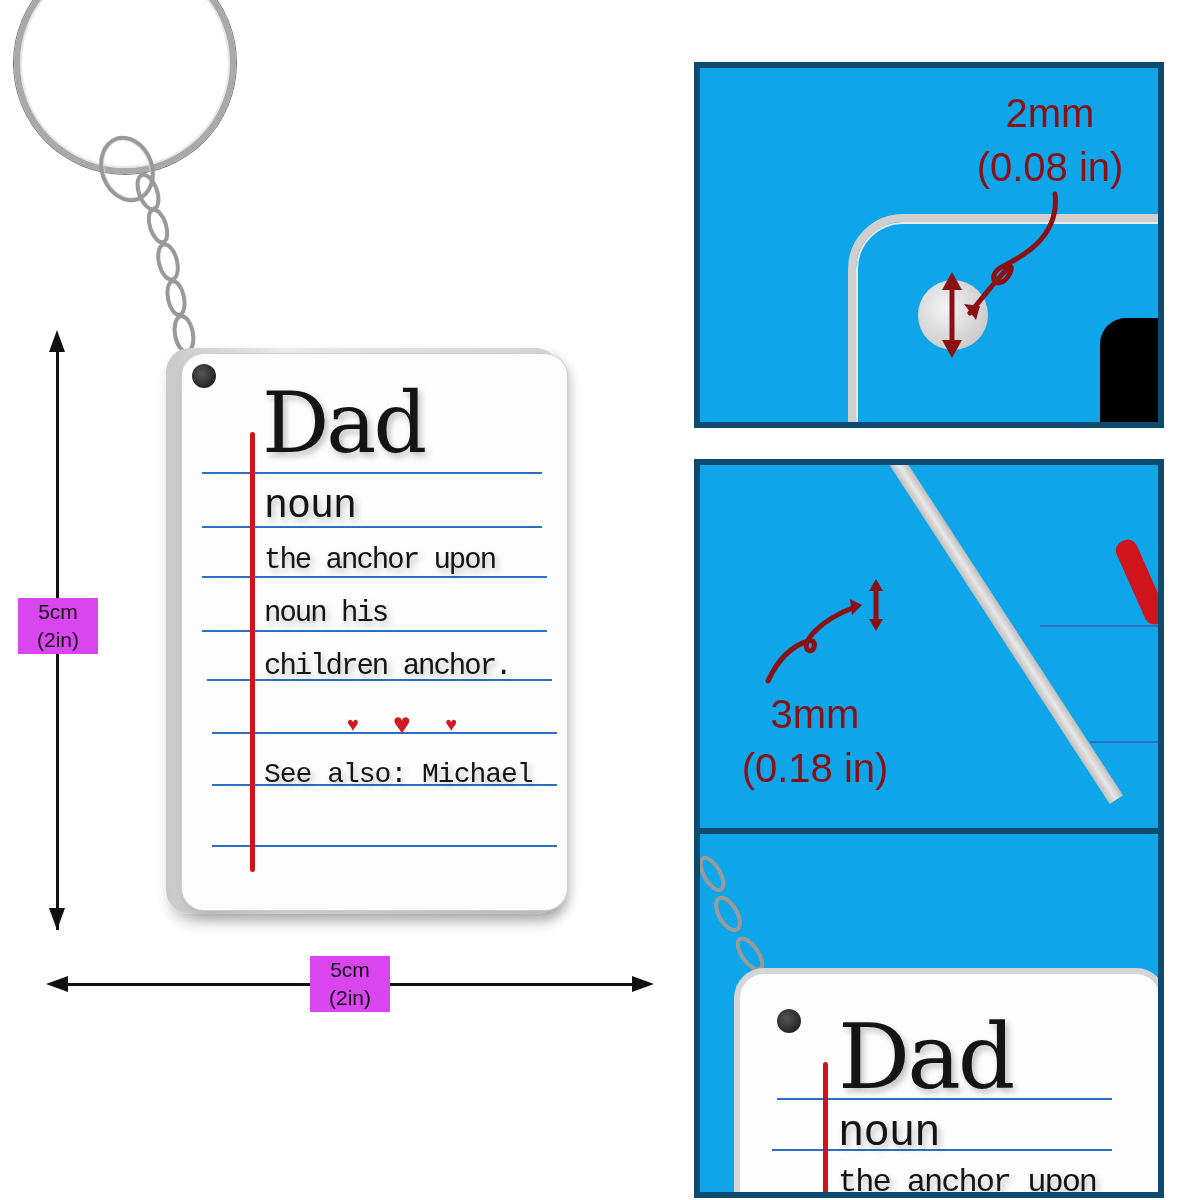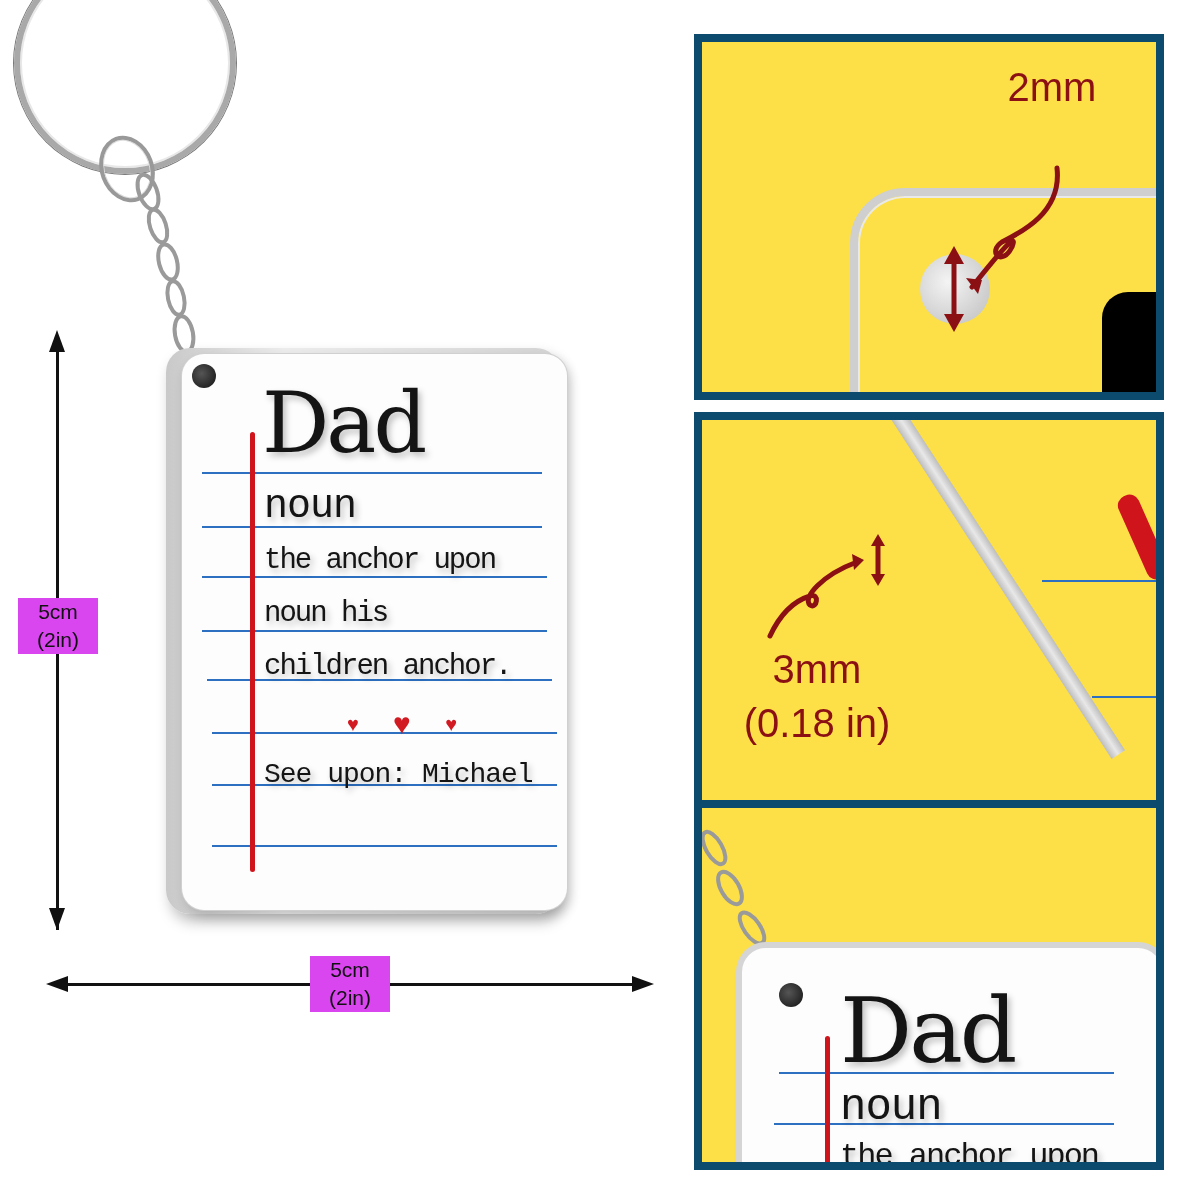--- a/index.html
+++ b/index.html
@@ -32,23 +32,23 @@
   
   .vline { position:absolute; left:56px; width:3px; background:#111; }
   .hline { position:absolute; top:983px; height:3px; background:#111; }
   .arrow-up { position:absolute; width:0; height:0; border-left:8px solid transparent; border-right:8px solid transparent; border-bottom:22px solid #111; }
   .arrow-down { position:absolute; width:0; height:0; border-left:8px solid transparent; border-right:8px solid transparent; border-top:22px solid #111; }
   .arrow-left { position:absolute; width:0; height:0; border-top:8px solid transparent; border-bottom:8px solid transparent; border-right:22px solid #111; }
   .arrow-right { position:absolute; width:0; height:0; border-top:8px solid transparent; border-bottom:8px solid transparent; border-left:22px solid #111; }
   .dim-label { position:absolute; text-align:center; font-size:21px; color:#111; line-height:28px; background:#d946ef; }
 
   
-  .panel { position:absolute; left:694px; width:470px; border:8px solid #0c4a6e; background:#fde047; overflow:hidden; box-sizing:border-box; }
+  .panel { position:absolute; left:694px; width:470px; border:6px solid #0c4a6e; background:#0ea5e9; overflow:hidden; box-sizing:border-box;margin-top:28px; }
   .p1 { top:34px; height:366px; }
-  .p2 { top:412px; height:462px; }
+  .p2 { top:431px; height:462px; }
   .p3 { top:800px; height:370px; }
   .red-label { position:absolute; color:#8b1014; font-size:40px; text-align:center; line-height:54px; }
   .acrylic-corner { position:absolute; left:148px; top:146px; width:400px; height:400px; border-radius:55px;
     border:8px solid #cfcfcf; box-shadow: inset 0 0 0 2px #e9e9e9; }
   .bead { position:absolute; left:218px; top:212px; width:70px; height:70px; border-radius:50%;
     background:radial-gradient(circle at 40% 40%, #f4f4f4, #bdbdbd); }
   .d-top { position:absolute; left:400px; top:250px; width:80px; height:110px; background:#000; border-radius:26px 0 0 0; }
   .diag { position:absolute; left:170px; top:-30px; width:16px; height:440px; background:linear-gradient(90deg,#bdbdbd,#e8e8e8,#bdbdbd); transform:rotate(-33deg); transform-origin:top left; }
   .redstroke { position:absolute; left:430px; top:72px; width:22px; height:90px; background:#d0141c; border-radius:10px; transform:rotate(-24deg); }
 </style>
@@ -83,21 +83,21 @@
     <div class="typed t-dad">Dad</div>
     <div class="typed t-noun">noun</div>
     <div class="typed t-line" style="top:190px">the anchor upon</div>
     <div class="typed t-line" style="top:243px">noun his</div>
     <div class="typed t-line" style="top:296px">children anchor.</div>
     <div class="hearts">
       <span class="heart" style="font-size:20px">♥</span>
       <span class="heart" style="font-size:30px">♥</span>
       <span class="heart" style="font-size:20px">♥</span>
     </div>
-    <div class="typed t-see">See upon: Michael</div>
+    <div class="typed t-see">See also: Michael</div>
   </div>
 </div>
 
 <div>
   <div class="arrow-up" style="left:49px;top:330px"></div>
   <div class="vline" style="top:350px;height:580px"></div>
   <div class="arrow-down" style="left:49px;top:908px"></div>
   <div class="dim-label" style="left:18px;top:598px;width:80px">
     <div>5cm</div>
     <div>(2in)</div>
@@ -122,20 +122,21 @@
     <g stroke="#8b1014" stroke-width="5" fill="none" stroke-linecap="round">
       <path d="M355 126 C360 170 320 190 300 200 C285 210 300 225 310 205 C318 185 290 220 270 245"></path>
       <path d="M252 212 L252 282"></path>
     </g>
     <polygon points="242,222 252,204 262,222" fill="#8b1014"></polygon>
     <polygon points="242,272 252,290 262,272" fill="#8b1014"></polygon>
     <polygon points="264,236 276,252 280,238" fill="#8b1014"></polygon>
   </svg>
   <div class="red-label" style="left:235px;top:18px;width:230px">
     <div>2mm</div>
+    <div>(0.08 in)</div>
   </div>
 </div>
 
 <div class="panel p2">
   <div class="diag"></div>
   <div class="rule" style="left:340px;top:160px;width:130px"></div>
   <div class="rule" style="left:390px;top:276px;width:80px"></div>
   <div class="redstroke"></div>
   <svg style="position:absolute;left:0;top:0" width="470" height="366">
     <g stroke="#8b1014" stroke-width="5" fill="none" stroke-linecap="round">

